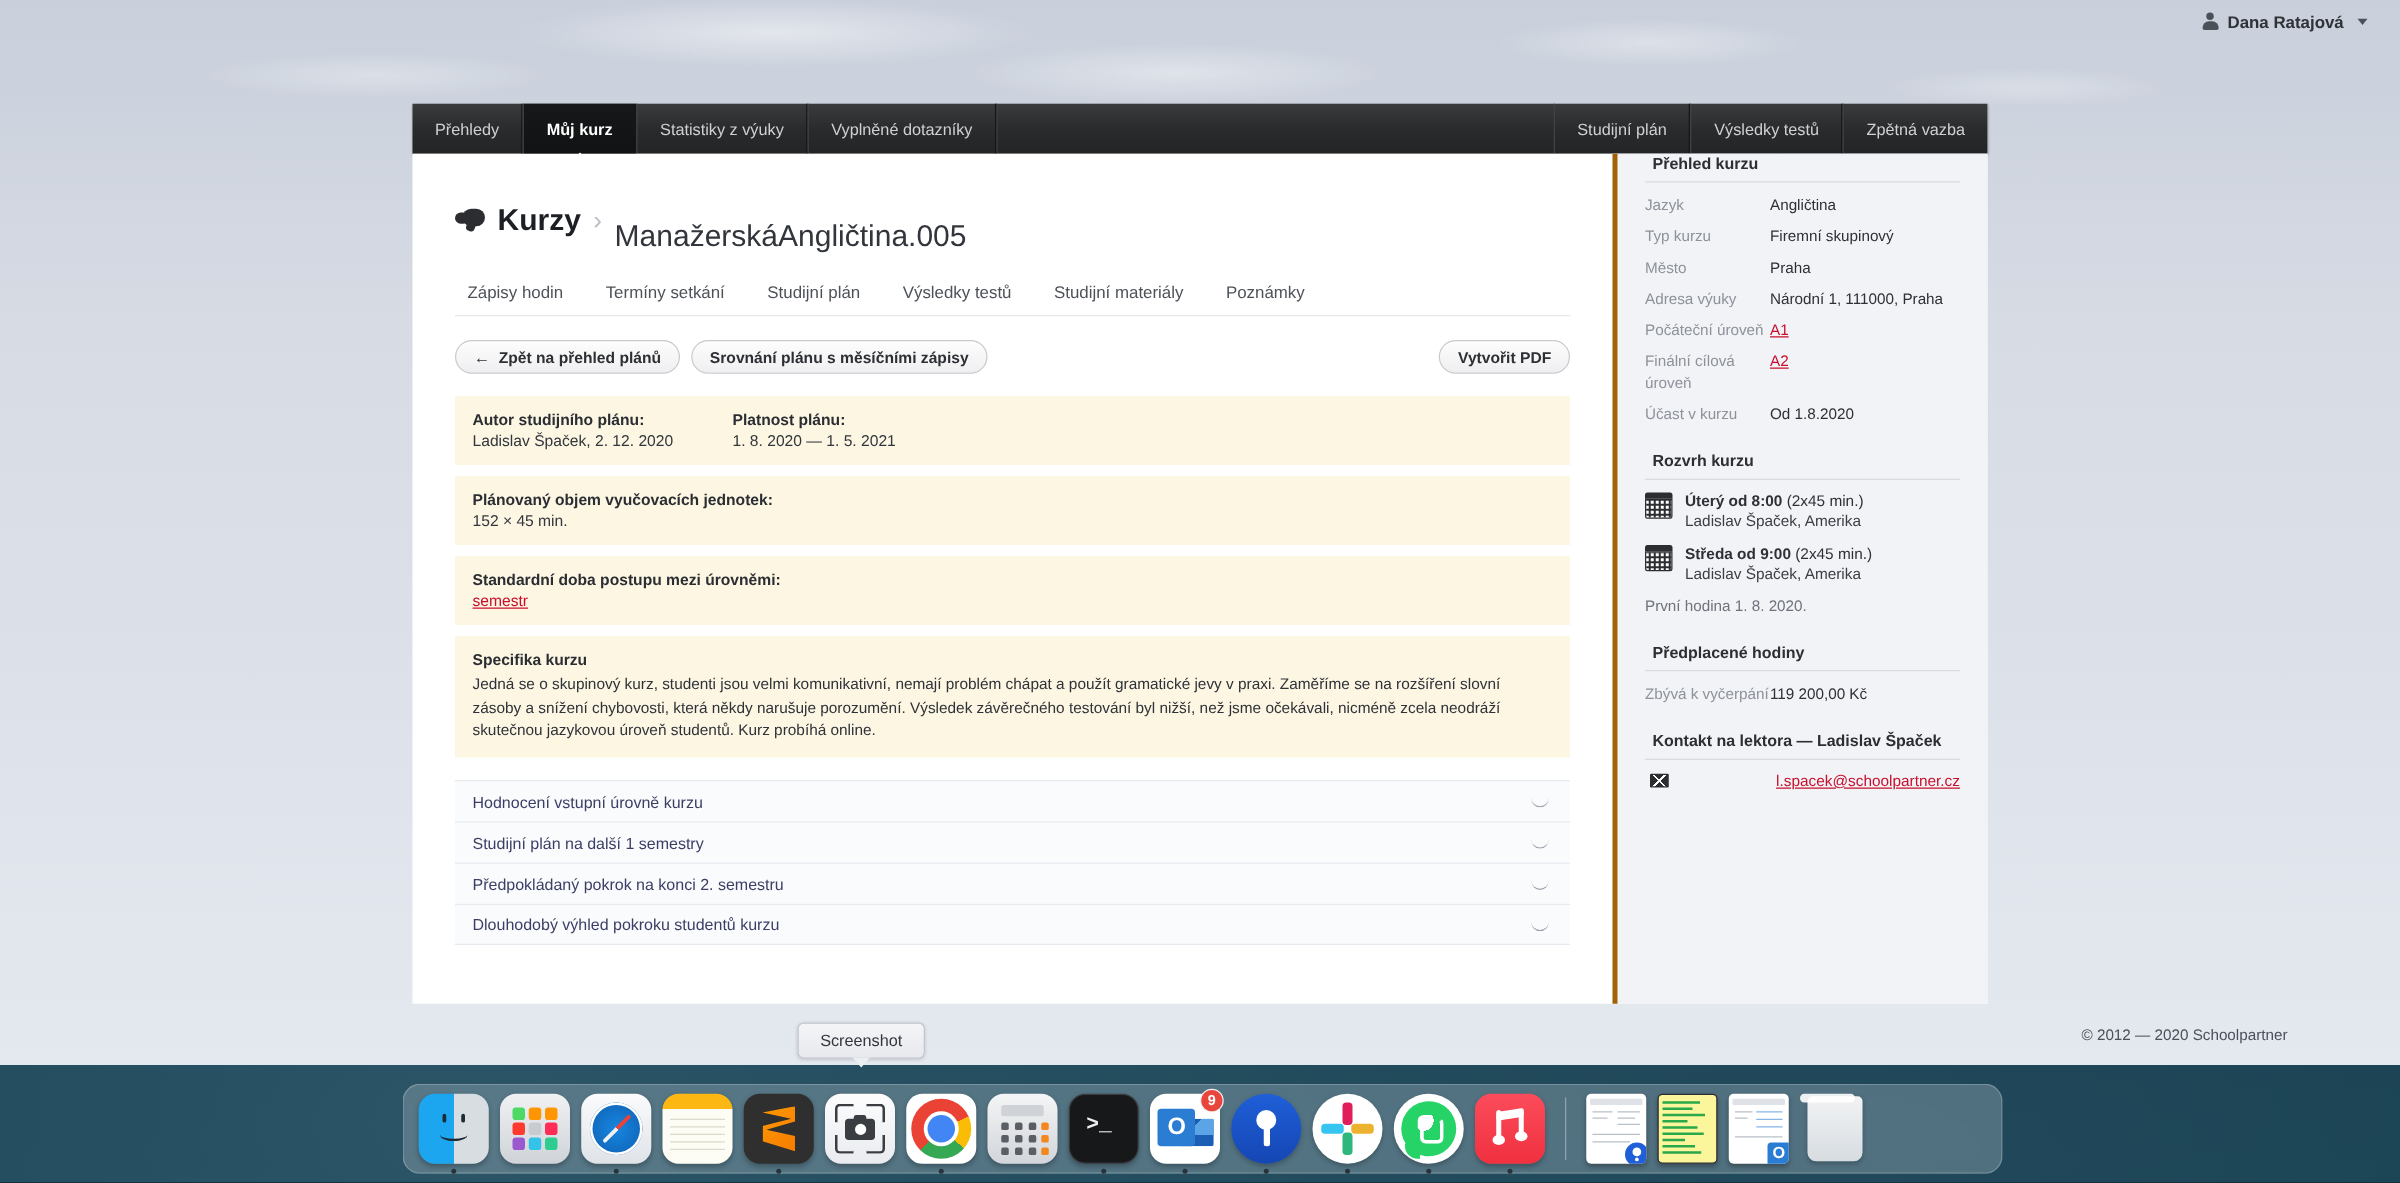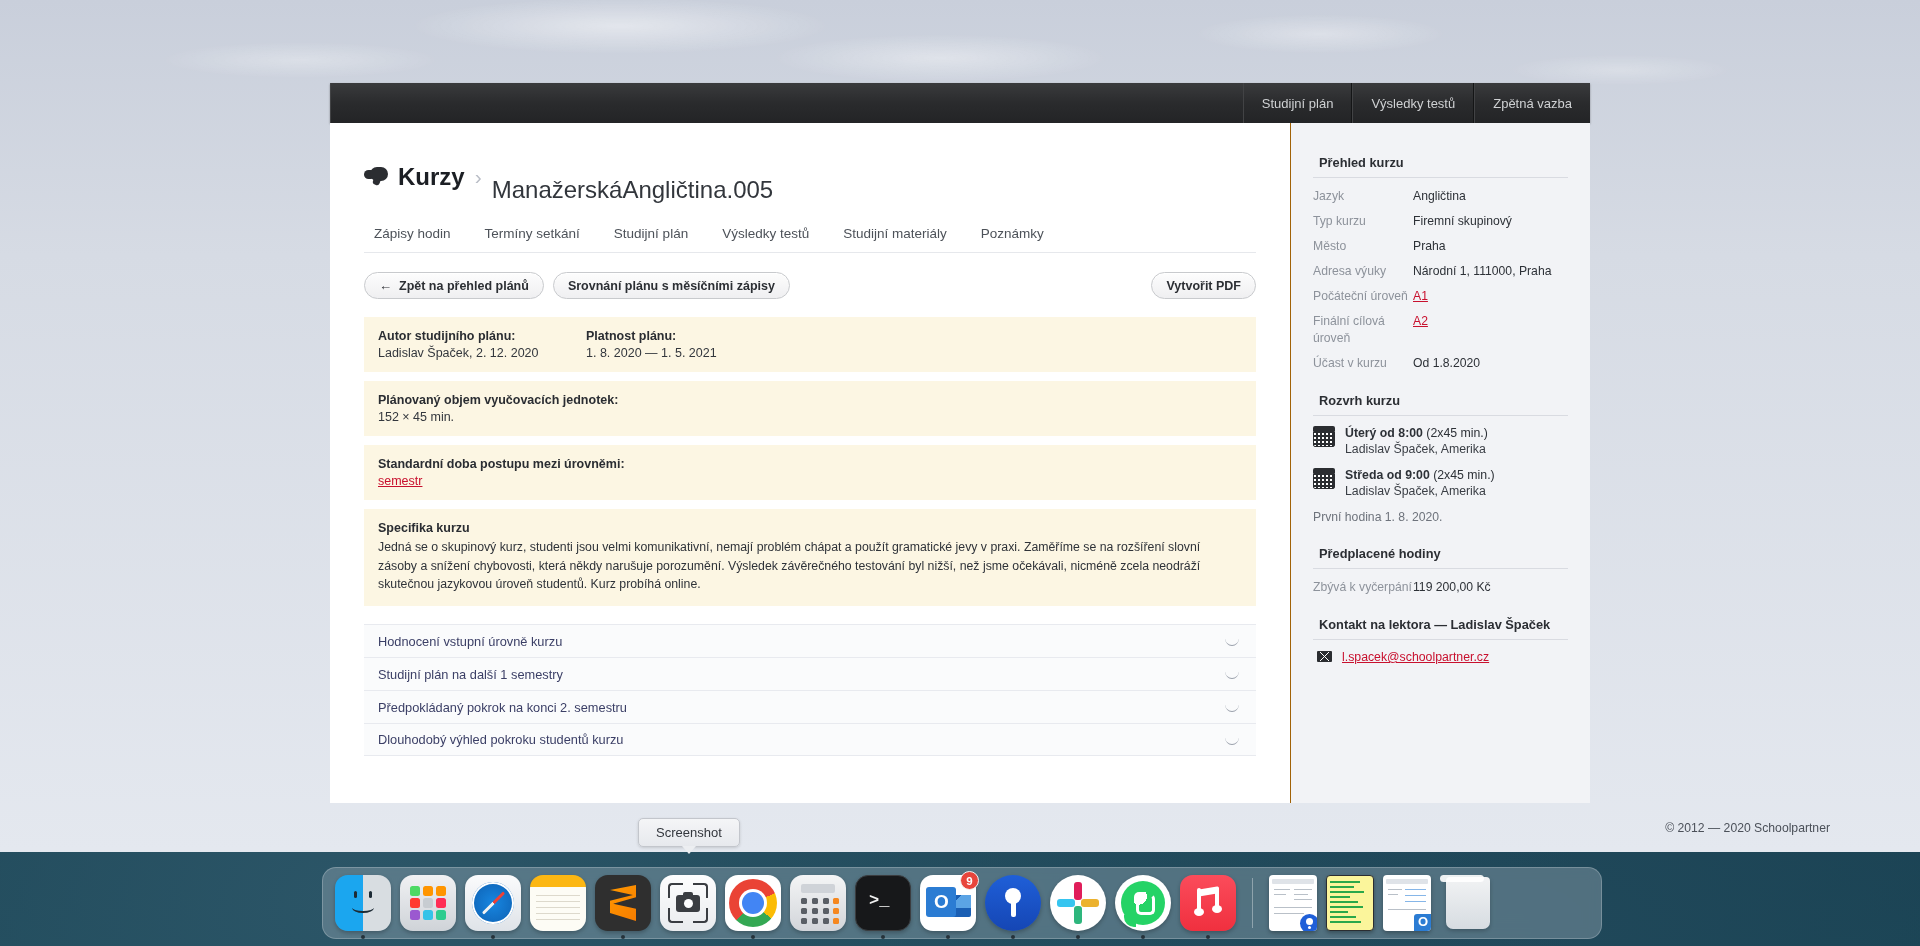--- a/index.html
+++ b/index.html
@@ -74,22 +74,22 @@
   }
   .nav-spacer{flex:1;border-left:1px solid #424345;}
 
   
   #content{
     position:absolute;left:330px;top:123px;width:1260px;height:680px;
     background:#fff;display:flex;
   }
   #main{width:960px;padding:0 34px 0 34px;box-sizing:border-box;}
   #aside{
-    width:300px;background:#f2f3f6;border-left:1px solid #a16207;
-    padding:32px 22px;box-sizing:border-box;
+    width:300px;background:#f2f3f6;border-left:4px solid #a16207;
+    padding:0 22px;box-sizing:border-box;
   }
 
   
   .crumb-row{display:flex;align-items:center;gap:10px;margin-top:26px;}
   .crumb-icon{width:24px;height:20px;position:relative;flex:none;}
   .crumb-icon .b1{position:absolute;left:6px;top:0;width:18px;height:14px;border-radius:9px;background:#2b2d31;}
   .crumb-icon .b1:after{content:"";position:absolute;left:3px;bottom:-4px;width:7px;height:7px;background:#2b2d31;transform:rotate(20deg);border-radius:0 0 3px 3px;}
   .crumb-icon .b2{position:absolute;left:0;top:3px;width:11px;height:9px;border-radius:6px;background:#2b2d31;}
   .crumb-link{font-size:24px;font-weight:700;color:#1c1f24;}
   .crumb-sep{font-size:21px;color:#b9bdc6;}
@@ -154,21 +154,21 @@
   .sched{display:flex;gap:10px;margin-bottom:12px;align-items:flex-start;}
   .cal{width:22px;height:21px;flex:none;position:relative;}
   .cal .top{position:absolute;left:0;top:0;width:22px;height:5px;background:#2b2d31;border-radius:2px 2px 0 0;}
   .cal .body{position:absolute;left:0;top:5px;width:22px;height:16px;background:#fff;border:1.6px solid #2b2d31;box-sizing:border-box;border-radius:0 0 2px 2px;
     background-image:repeating-linear-gradient(90deg,#2b2d31 0 2px,transparent 2px 4px),repeating-linear-gradient(180deg,#2b2d31 0 2px,transparent 2px 4px);
     background-size:4px 4px;background-position:2px 3px;}
   .sched .t1{font-size:12.3px;color:#2d3137;}
   .sched .t1 b{font-weight:700;}
   .sched .t2{font-size:12.3px;color:#3a3e45;margin-top:2px;}
   .firstlesson{font-size:12.2px;color:#6e737c;margin:2px 0 0 0;}
-  .mailrow{display:flex;align-items:center;gap:10px;margin-top:2px;padding-left:4px;}
+  .mailrow{display:flex;align-items:center;gap:10px;margin-top:2px;padding-left:4px;justify-content:space-between;}
   .env{width:15px;height:11px;flex:none;background:#2b2d31;position:relative;border-radius:1px;}
   .env:after{content:"";position:absolute;left:1px;top:1px;width:13px;height:9px;
     background:linear-gradient(135deg,transparent 46%,#fff 46%,#fff 54%,transparent 54%),
                linear-gradient(45deg,transparent 46%,#fff 46%,#fff 54%,transparent 54%);}
   .maillink{font-size:12.3px;color:#c8102e;text-decoration:underline;}
 
   
   #footer{
     position:absolute;left:0;top:803px;width:1920px;height:49px;
     display:flex;align-items:center;justify-content:flex-end;
@@ -290,22 +290,35 @@
   .t-trash:before{content:"";position:absolute;left:0;top:0;width:44px;height:7px;border-radius:4px;background:rgba(255,255,255,.9);}
 </style>
 </head>
 <body>
 
 <div id="desktop"></div>
 
 <div id="browser">
   <div id="bgmap"></div>
 
+  <div id="topbar">
+    <div class="user-chip">
+      <span class="user-icon"></span>
+      <span>Dana Ratajová</span>
+      <span class="caret-down"></span>
+    </div>
+  </div>
 
   <div id="navbar">
+    <div class="nav-left">
+      <div class="nav-item">Přehledy</div>
+      <div class="nav-item active">Můj kurz</div>
+      <div class="nav-item">Statistiky z výuky</div>
+      <div class="nav-item">Vyplněné dotazníky</div>
+    </div>
     <div class="nav-spacer"></div>
     <div class="nav-right">
       <div class="nav-item">Studijní plán</div>
       <div class="nav-item">Výsledky testů</div>
       <div class="nav-item">Zpětná vazba</div>
     </div>
   </div>
 
   <div id="content">
     <div id="main">

